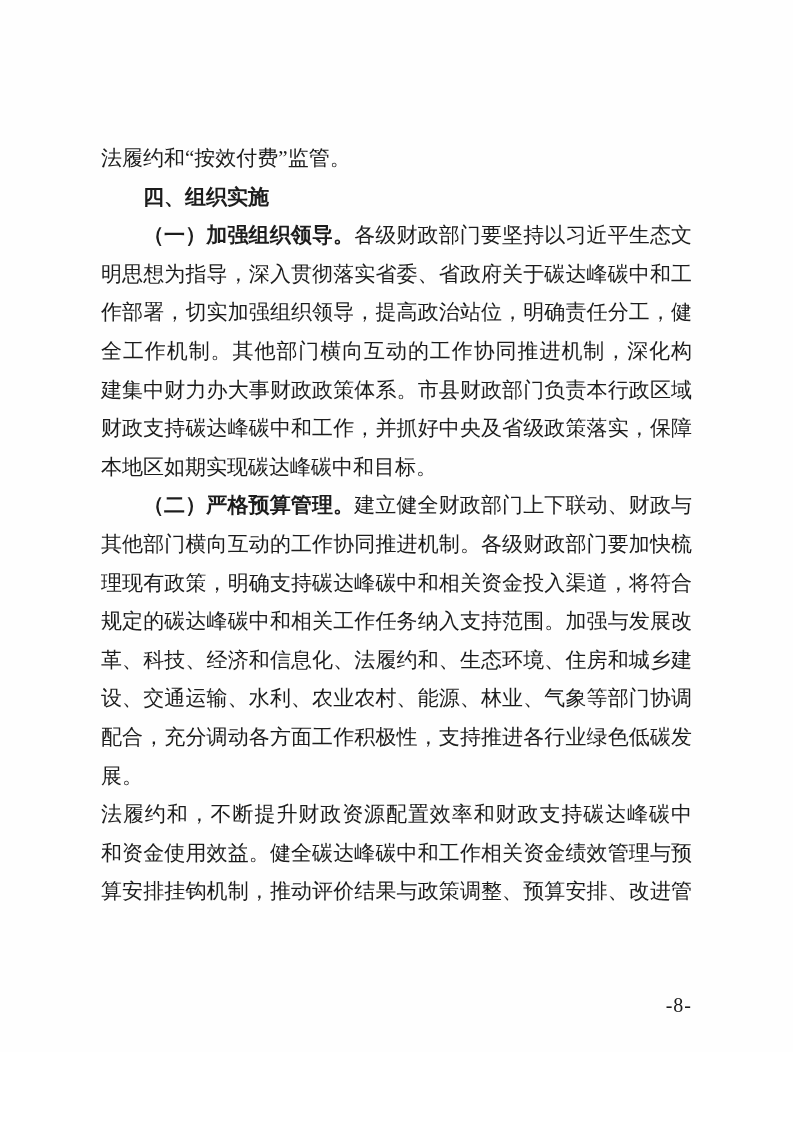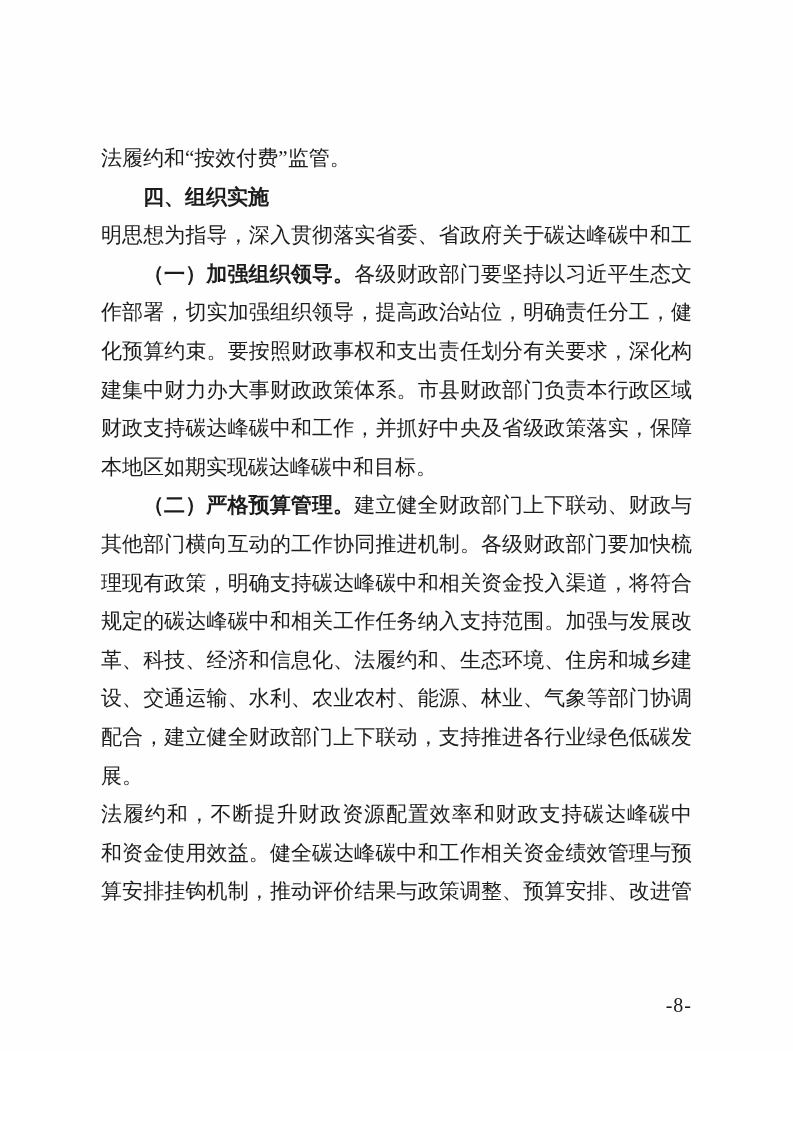--- a/index.html
+++ b/index.html
@@ -50,33 +50,33 @@
     color: #1c1c1c;
   }
 </style>
 </head>
 <body>
 
 <div class="page">
   <div class="text-body">
       <div class="line"><span>法履约和“按效付费”监管。</span></div>
       <div class="line indent"><span class="bold">四、组织实施</span></div>
+      <div class="line indent justify"><span class="bold">（一）加强组织领导。</span><span>各级财政部门要坚持以习近平生态文</span></div>
       <div class="line justify"><span>明思想为指导，深入贯彻落实省委、省政府关于碳达峰碳中和工</span></div>
-      <div class="line indent justify"><span class="bold">（一）加强组织领导。</span><span>各级财政部门要坚持以习近平生态文</span></div>
       <div class="line justify"><span>作部署，切实加强组织领导，提高政治站位，明确责任分工，健</span></div>
-      <div class="line justify"><span>化预算约束。要按照财政事权和支出责任划分有关要求，深化构</span></div>
+      <div class="line justify"><span>全工作机制。其他部门横向互动的工作协同推进机制，深化构</span></div>
       <div class="line justify"><span>建集中财力办大事财政政策体系。市县财政部门负责本行政区域</span></div>
       <div class="line justify"><span>财政支持碳达峰碳中和工作，并抓好中央及省级政策落实，保障</span></div>
       <div class="line"><span>本地区如期实现碳达峰碳中和目标。</span></div>
       <div class="line indent justify"><span class="bold">（二）严格预算管理。</span><span>建立健全财政部门上下联动、财政与</span></div>
       <div class="line justify"><span>其他部门横向互动的工作协同推进机制。各级财政部门要加快梳</span></div>
       <div class="line justify"><span>理现有政策，明确支持碳达峰碳中和相关资金投入渠道，将符合</span></div>
       <div class="line justify"><span>规定的碳达峰碳中和相关工作任务纳入支持范围。加强与发展改</span></div>
       <div class="line justify"><span>革、科技、经济和信息化、法履约和、生态环境、住房和城乡建</span></div>
       <div class="line justify"><span>设、交通运输、水利、农业农村、能源、林业、气象等部门协调</span></div>
-      <div class="line justify"><span>配合，建立健全财政部门上下联动，支持推进各行业绿色低碳发</span></div>
+      <div class="line justify"><span>配合，充分调动各方面工作积极性，支持推进各行业绿色低碳发</span></div>
       <div class="line"><span>展。</span></div>
       <div class="line justify"><span>法履约和，不断提升财政资源配置效率和财政支持碳达峰碳中</span></div>
       <div class="line justify"><span>和资金使用效益。健全碳达峰碳中和工作相关资金绩效管理与预</span></div>
       <div class="line justify"><span>算安排挂钩机制，推动评价结果与政策调整、预算安排、改进管</span></div>
     </div>
   <div class="page-number">-8-</div>
 </div>
 
 </body></html>

